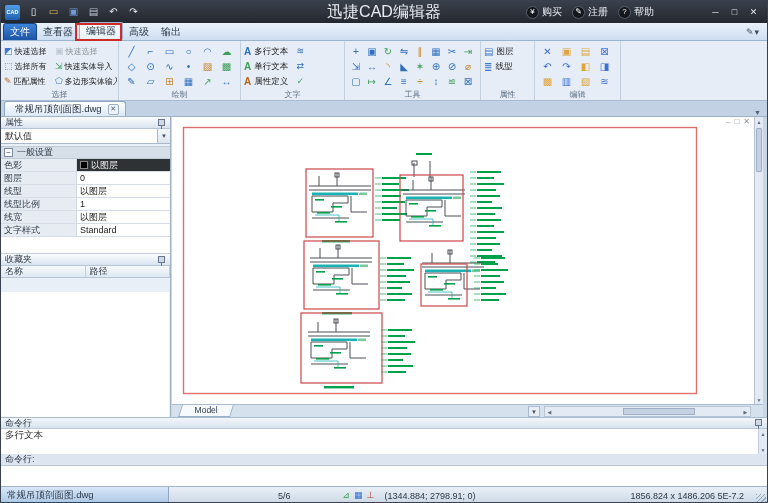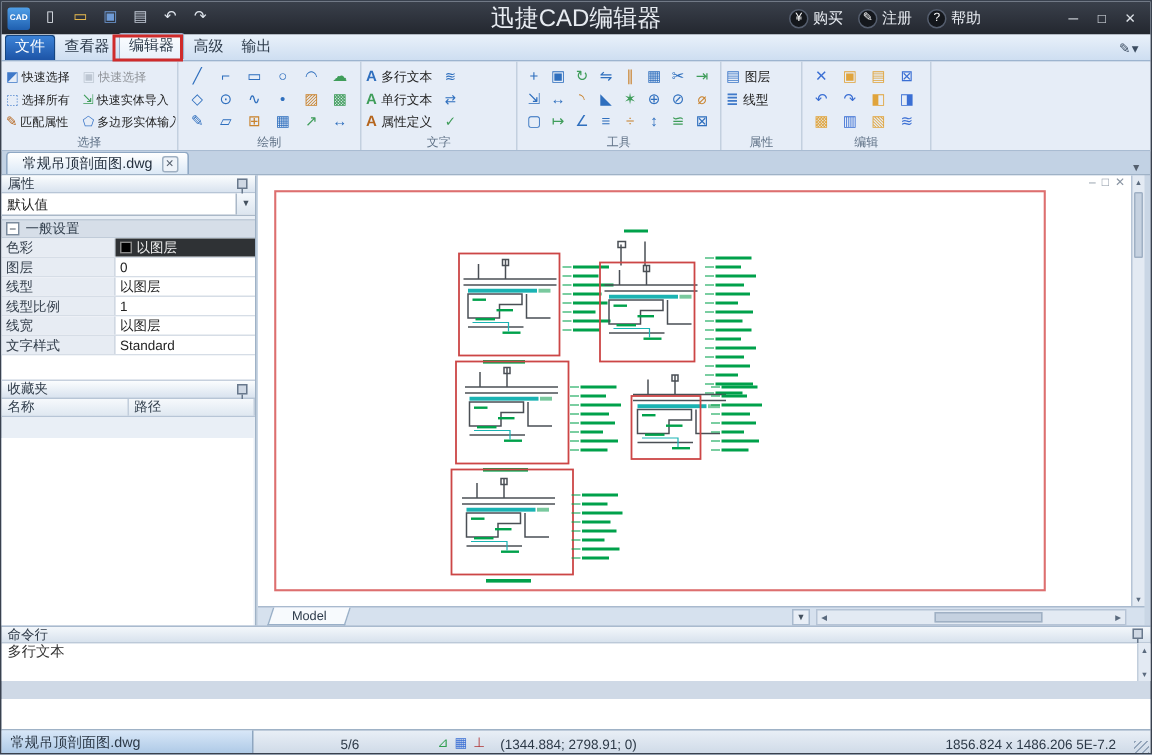--- a/index.html
+++ b/index.html
@@ -137,21 +137,21 @@
   .cmdprompt{position:absolute;left:0;top:453px;width:100%;height:12px;background:#dde6f0;
     border-bottom:1px solid #b9c6d4;display:flex;align-items:center;padding:0 4px;font-size:9px;color:#2e3a48;}
   .cmdinput{position:absolute;left:0;top:465px;width:100%;height:20px;background:#fff;border:none;outline:none;
     font-family:inherit;font-size:9.5px;padding:2px 4px;}
 
   
   .statusbar{position:absolute;left:0;top:485px;width:100%;height:18px;
     background:linear-gradient(#e9eff6,#ccd8e6);border-top:1px solid #9fb2c6;display:flex;align-items:center;font-size:9px;color:#2c3947;}
   .filetab{width:168px;height:100%;display:flex;align-items:center;padding:0 6px;font-size:9.5px;
     background:linear-gradient(#d8e7f8,#a9c6e4);border-right:1px solid #8ea6c0;white-space:nowrap;overflow:hidden;}
-  .sb-page{margin-left:58px;}
+  .sb-page{margin-left:109px;}
   .sb-icons{display:flex;gap:4px;margin-left:52px;}
   .sb-icons .rbtn{height:12px;}
   .sb-icons .glyph{font-size:9px;}
   .sb-coords{margin-left:10px;white-space:nowrap;}
   .sb-dims{margin-left:auto;margin-right:12px;white-space:nowrap;}
   .grip{width:10px;height:10px;align-self:flex-end;margin-right:1px;
     background:repeating-linear-gradient(135deg,#93a5ba 0 1px,transparent 1px 3px);}
 </style>
 </head>
 <body>
@@ -659,20 +659,23 @@
     <span>命令行</span>
     <span class="pin"></span>
   </div>
   <div class="cmdhistory">
     <div class="mini-scroll">
       <div class="arr">▲</div>
       <div class="arr dn">▼</div>
     </div>
       <div class="cline">多行文本</div>
     </div>
+  <div class="cmdprompt">
+    <span>命令行:</span>
+  </div>
   <input class="cmdinput" value="" style="">
 
   <div class="statusbar">
     <div class="filetab">常规吊顶剖面图.dwg</div>
     <span class="sb-page">5/6</span>
     <div class="sb-icons">
         <div class="rbtn">
           <span class="glyph" style="color: rgb(46, 158, 79);">⊿</span>
         </div>
         <div class="rbtn">

